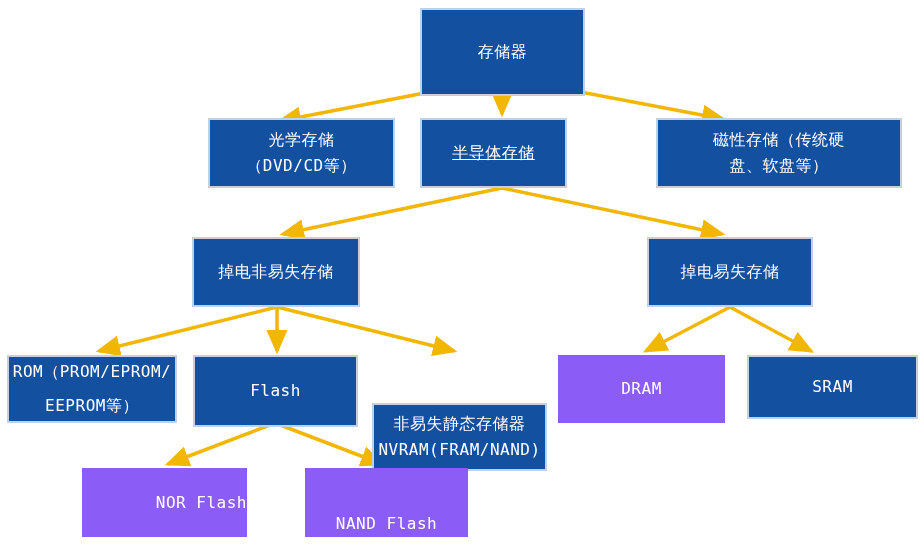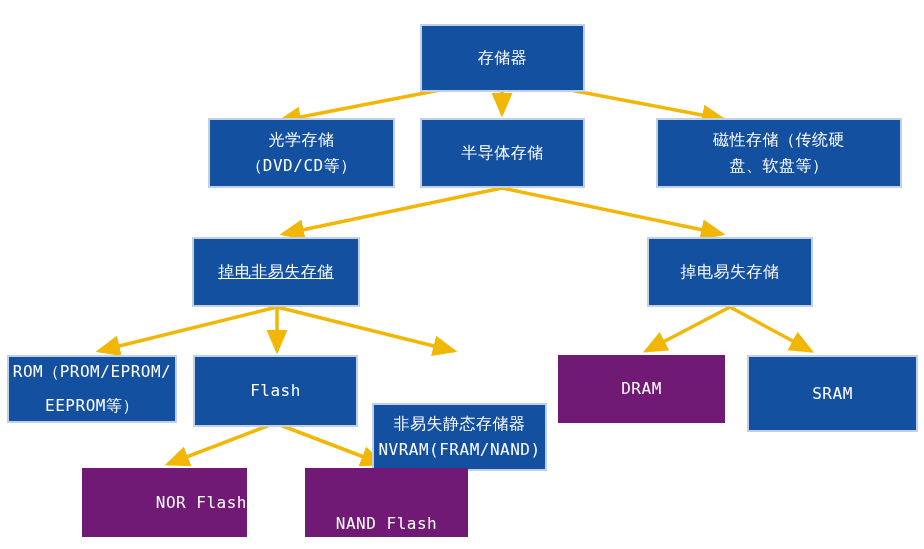--- a/index.html
+++ b/index.html
@@ -31,21 +31,21 @@
     font-size: 16px;
     line-height: 1.6;
     letter-spacing: 0.5px;
     white-space: nowrap;
   }
   .node.blue {
     background: #1450a0;
     border: 2px solid #c3cfe2;
   }
   .node.yellow {
-    background: #701a75;
+    background: #8b5cf6;
     border: none;
   }
   .node .line {
     display: block;
   }
 </style>
 </head>
 <body>
 
 <div id="diagram" style="width: 924px; height: 549px;">
@@ -61,55 +61,55 @@
       <line x1="502" y1="188" x2="283" y2="234" stroke="#f2b705" stroke-width="3.5" marker-end="url(#ah)"></line>
       <line x1="502" y1="188" x2="722" y2="234" stroke="#f2b705" stroke-width="3.5" marker-end="url(#ah)"></line>
       <line x1="277" y1="307" x2="99" y2="351" stroke="#f2b705" stroke-width="3.5" marker-end="url(#ah)"></line>
       <line x1="277" y1="307" x2="277" y2="351" stroke="#f2b705" stroke-width="3.5" marker-end="url(#ah)"></line>
       <line x1="277" y1="307" x2="454" y2="351" stroke="#f2b705" stroke-width="3.5" marker-end="url(#ah)"></line>
       <line x1="730" y1="307" x2="646" y2="351" stroke="#f2b705" stroke-width="3.5" marker-end="url(#ah)"></line>
       <line x1="730" y1="307" x2="811" y2="351" stroke="#f2b705" stroke-width="3.5" marker-end="url(#ah)"></line>
       <line x1="275" y1="423" x2="168" y2="464" stroke="#f2b705" stroke-width="3.5" marker-end="url(#ah)"></line>
       <line x1="275" y1="423" x2="382" y2="464" stroke="#f2b705" stroke-width="3.5" marker-end="url(#ah)"></line>
     </svg>
-<div class="node blue" style="left: 420px; top: 8px; width: 165px; height: 68px; margin-top: 16px;">
+<div class="node blue" style="left: 420px; top: 8px; width: 165px; height: 88px;">
       <span class="line">存储器</span>
     </div>
     <div class="node blue" style="left: 208px; top: 118px; width: 187px; height: 70px;">
       <span class="line">光学存储</span>
       <span class="line">（DVD/CD等）</span>
     </div>
-    <div class="node blue" style="left: 420px; top: 118px; width: 165px; height: 70px;">
+    <div class="node blue" style="left: 420px; top: 118px; width: 147px; height: 70px; text-decoration: underline;">
       <span class="line">半导体存储</span>
     </div>
     <div class="node blue" style="left: 656px; top: 118px; width: 246px; height: 70px;">
       <span class="line">磁性存储（传统硬</span>
       <span class="line">盘、软盘等）</span>
     </div>
-    <div class="node blue" style="left: 192px; top: 237px; width: 168px; height: 70px; text-decoration: underline;">
+    <div class="node blue" style="left: 192px; top: 237px; width: 168px; height: 70px;">
       <span class="line">掉电非易失存储</span>
     </div>
     <div class="node blue" style="left: 647px; top: 237px; width: 166px; height: 70px;">
       <span class="line">掉电易失存储</span>
     </div>
     <div class="node blue" style="left: 7px; top: 355px; width: 170px; height: 68px; gap: 8px;">
       <span class="line">ROM（PROM/EPROM/</span>
       <span class="line">EEPROM等）</span>
     </div>
     <div class="node blue" style="left: 193px; top: 355px; width: 165px; height: 72px;">
       <span class="line">Flash</span>
     </div>
     <div class="node blue" style="left: 372px; top: 355px; width: 175px; height: 68px; margin-top: 48px;">
       <span class="line">非易失静态存储器</span>
       <span class="line">NVRAM(FRAM/NAND)</span>
     </div>
     <div class="node yellow" style="left: 558px; top: 355px; width: 167px; height: 68px;">
       <span class="line">DRAM</span>
     </div>
-    <div class="node blue" style="left: 747px; top: 355px; width: 171px; height: 77px;">
+    <div class="node blue" style="left: 747px; top: 355px; width: 171px; height: 64px;">
       <span class="line">SRAM</span>
     </div>
     <div class="node yellow" style="left: 82px; top: 468px; width: 165px; height: 69px; align-items: flex-end;">
       <span class="line">NOR Flash</span>
     </div>
     <div class="node yellow" style="left: 305px; top: 468px; width: 163px; height: 69px; justify-content: flex-end;">
       <span class="line">NAND Flash</span>
     </div>
   </div>
 

